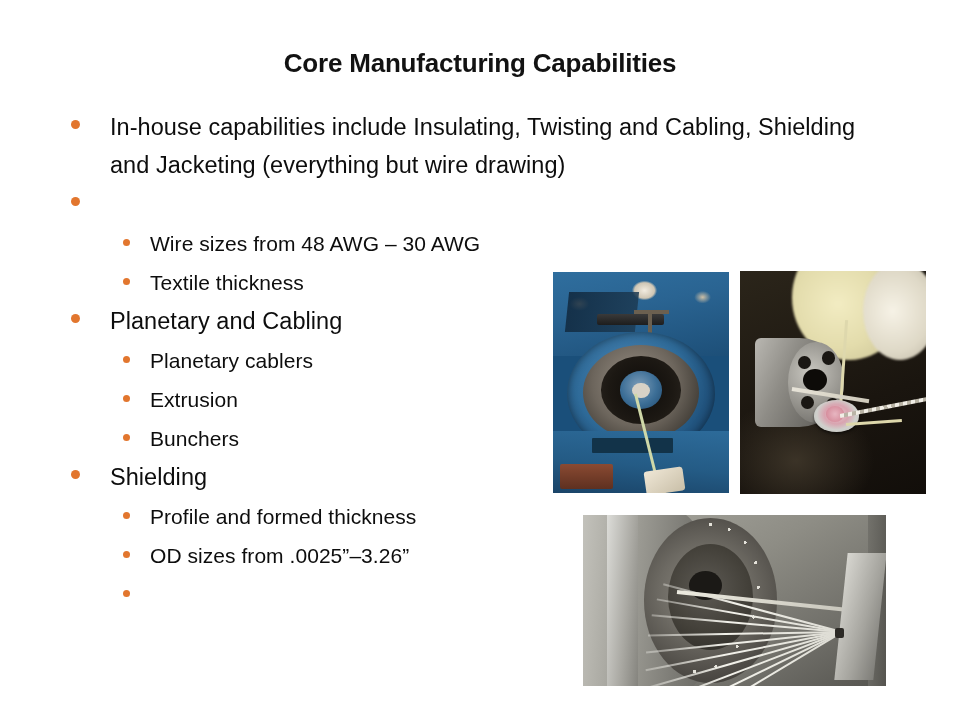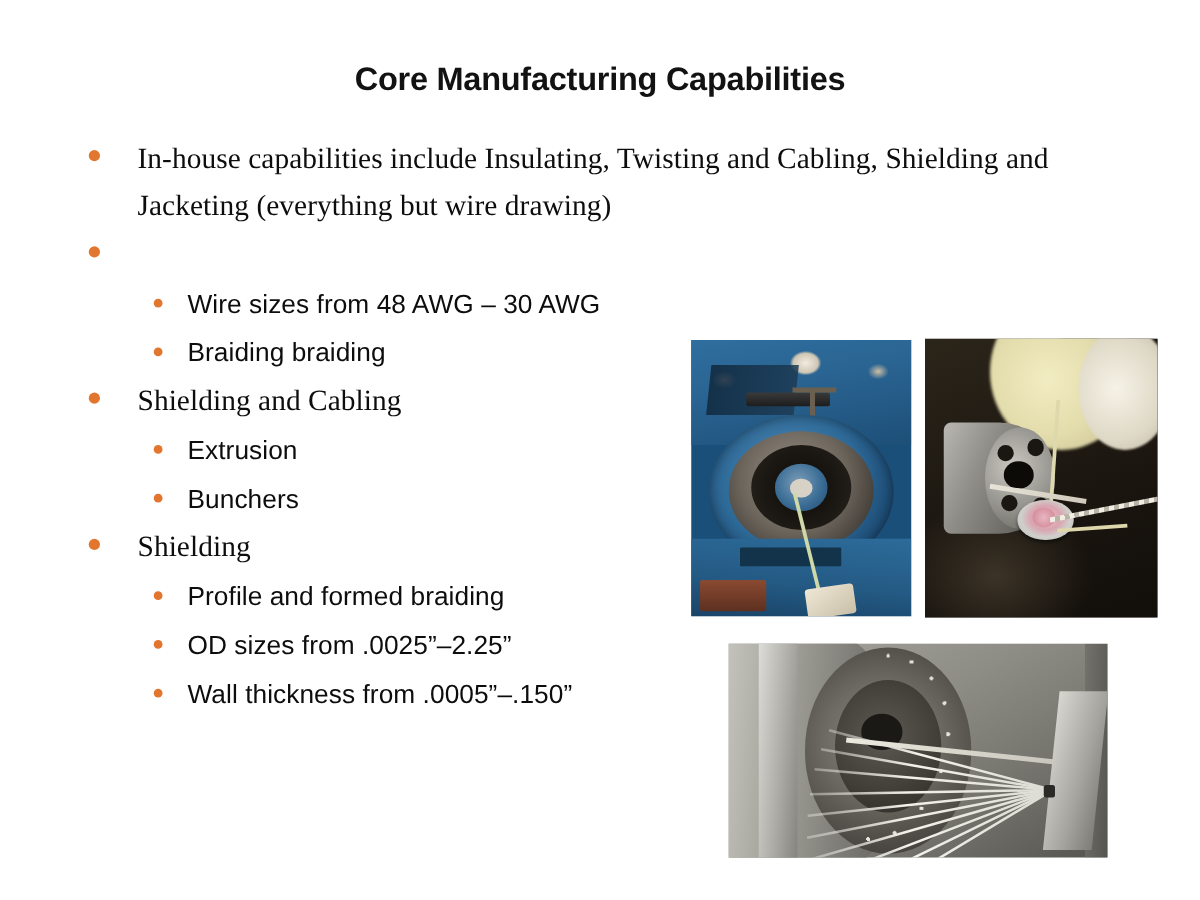--- a/index.html
+++ b/index.html
@@ -60,21 +60,20 @@
     border-radius: 50%;
     background: #E2762E;
   }
   .lvl1 .btext {
     display: block;
     font-size: 23.5px;
     line-height: 38px;
     color: #0d0d0d;
     letter-spacing: 0.05px;
     white-space: pre-line;
-    font-family: Liberation Serif, serif;
   }
 
   
   .lvl2 {
     padding-left: 150px;
     min-height: 39px;
     margin-bottom: 0px;
   }
   .lvl2 .marker {
     position: absolute;
@@ -436,59 +435,62 @@
     <span class="marker"></span>
   </div>
 
   <div class="bullet-row lvl2">
     <span class="marker"></span>
     <span class="btext">Wire sizes from 48 AWG – 30 AWG</span>
   </div>
 
   <div class="bullet-row lvl2">
     <span class="marker"></span>
-    <span class="btext">Braiding braiding</span>
+    <span class="btext">Textile thickness</span>
   </div>
 
   <div class="bullet-row lvl1">
     <span class="marker"></span>
-    <span class="btext">Shielding and Cabling</span>
-  </div>
-
+    <span class="btext">Planetary and Cabling</span>
+  </div>
+
+  <div class="bullet-row lvl2">
+    <span class="marker"></span>
+    <span class="btext">Planetary cablers</span>
+  </div>
 
   <div class="bullet-row lvl2">
     <span class="marker"></span>
     <span class="btext">Extrusion</span>
   </div>
 
   <div class="bullet-row lvl2">
     <span class="marker"></span>
     <span class="btext">Bunchers</span>
   </div>
 
   <div class="bullet-row lvl1">
     <span class="marker"></span>
     <span class="btext">Shielding</span>
   </div>
 
 
 
   <div class="bullet-row lvl2">
     <span class="marker"></span>
-    <span class="btext">Profile and formed braiding</span>
-  </div>
-
-  <div class="bullet-row lvl2">
-    <span class="marker"></span>
-    <span class="btext">OD sizes from .0025”–2.25”</span>
-  </div>
-
-  <div class="bullet-row lvl2">
-    <span class="marker"></span>
-    <span class="btext">Wall thickness from .0005”–.150”</span>
+    <span class="btext">Profile and formed thickness</span>
+  </div>
+
+  <div class="bullet-row lvl2">
+    <span class="marker"></span>
+    <span class="btext">OD sizes from .0025”–3.26”</span>
+  </div>
+
+  <div class="bullet-row lvl2">
+    <span class="marker"></span>
   </div>
 
 </div>
 
 <div class="photo" id="photo-braider">
   <div class="p1-top"></div>
   <div class="p1-dark-band"></div>
   <div class="p1-clamp"></div>
   <div class="p1-bar-top"></div>
   <div class="p1-bar"></div>

